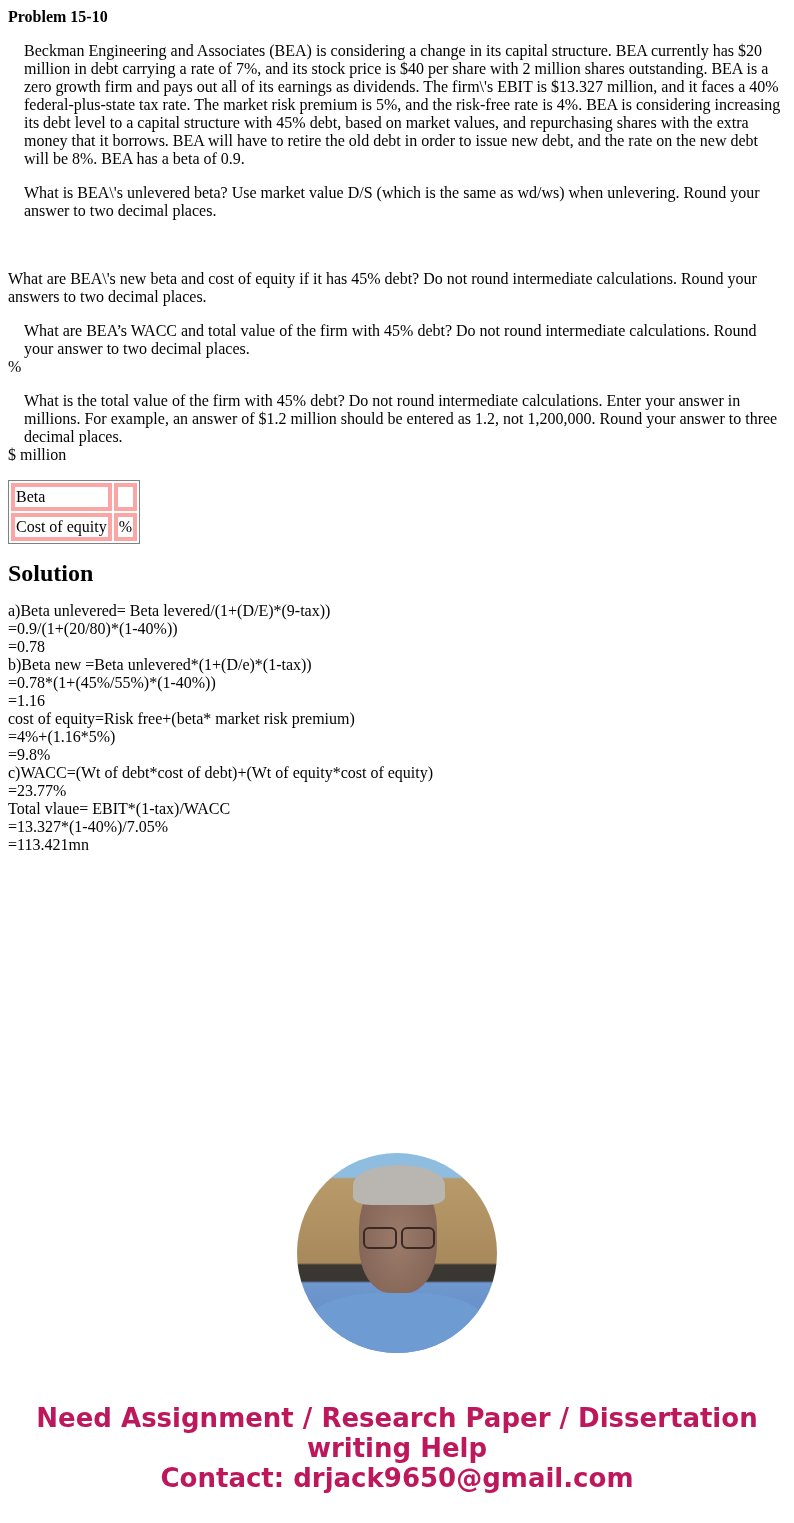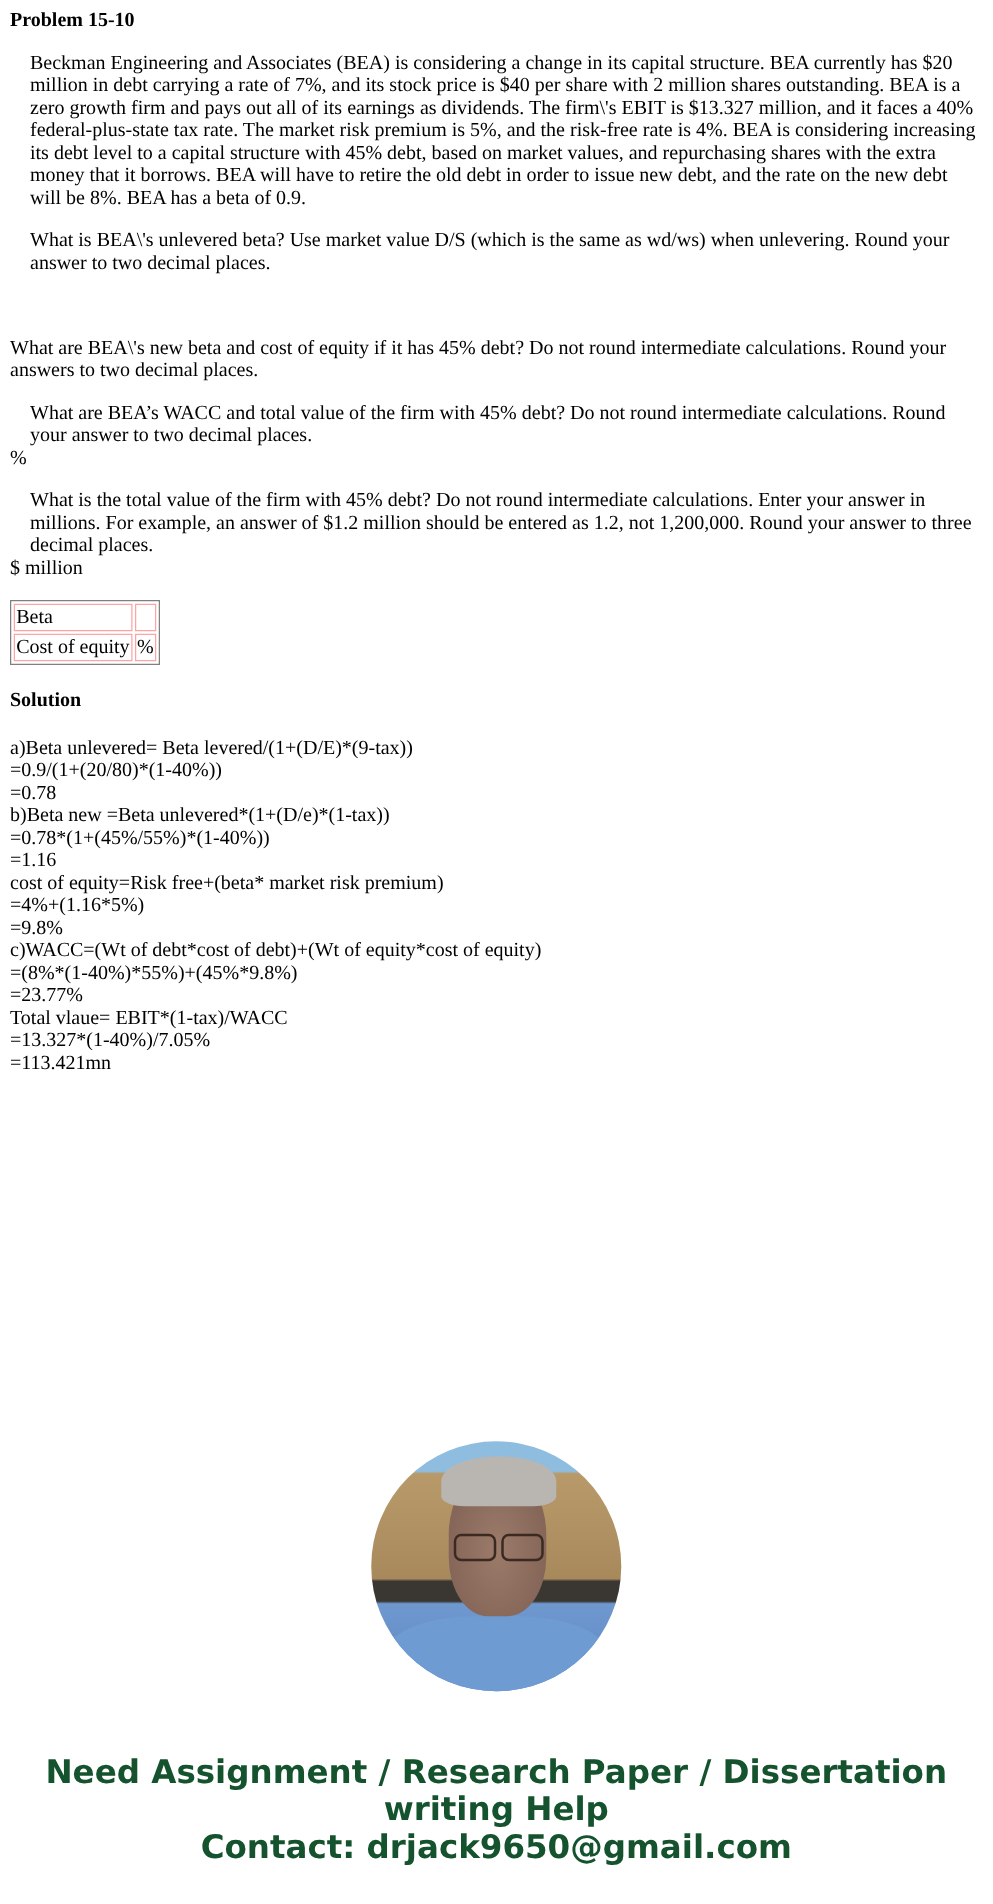--- a/index.html
+++ b/index.html
@@ -18,28 +18,28 @@
   p { margin: 0; }
   .para { margin-top: 16px; margin-left: 16px; }
   .gap-big { margin-top: 50px; }
   table.answers {
     margin-top: 16px;
     border: 1px solid #808080;
     border-collapse: separate;
     border-spacing: 2px;
   }
   table.answers td {
-    border: 1px solid #fca5a5;
+    border: 4px solid #fca5a5;
     padding: 1px;
     height: 18px;
     min-width: 12px;
     margin-left: 37px;
   }
   h3 {
-    font-size: 16px;
+    font-size: 24px;
     font-weight: bold;
     margin: 18px 0 18px 0;
     line-height: 22px;
   }
   .sol-line { line-height: 18px; }
   .avatar {
     position: absolute;
     left: 297px;
     top: 1153px;
     width: 200px;
@@ -71,21 +71,21 @@
   }
   .promo {
     position: absolute;
     left: 0; top: 1403px;
     width: 794px;
     text-align: center;
     font-family: "DejaVu Sans", sans-serif;
     font-weight: bold;
     font-size: 26px;
     line-height: 30px;
-    color: #14532d;
+    color: #be185d;
   }
 </style>
 </head>
 <body>
 
 <div class="page">
   <div class="title">Problem 15-10</div>
 
   <p class="para">Beckman Engineering and Associates (BEA) is considering a change in its capital structure. BEA currently has $20 million in debt carrying a rate of 7%, and its stock price is $40 per share with 2 million shares outstanding. BEA is a zero growth firm and pays out all of its earnings as dividends. The firm\'s EBIT is $13.327 million, and it faces a 40% federal-plus-state tax rate. The market risk premium is 5%, and the risk-free rate is 4%. BEA is considering increasing its debt level to a capital structure with 45% debt, based on market values, and repurchasing shares with the extra money that it borrows. BEA will have to retire the old debt in order to issue new debt, and the rate on the new debt will be 8%. BEA has a beta of 0.9.</p>
 
@@ -118,21 +118,20 @@
     <div class="sol-line">a)Beta unlevered= Beta levered/(1+(D/E)*(9-tax))</div>
     <div class="sol-line">=0.9/(1+(20/80)*(1-40%))</div>
     <div class="sol-line">=0.78</div>
     <div class="sol-line">b)Beta new =Beta unlevered*(1+(D/e)*(1-tax))</div>
     <div class="sol-line">=0.78*(1+(45%/55%)*(1-40%))</div>
     <div class="sol-line">=1.16</div>
     <div class="sol-line">cost of equity=Risk free+(beta* market risk premium)</div>
     <div class="sol-line">=4%+(1.16*5%)</div>
     <div class="sol-line">=9.8%</div>
     <div class="sol-line">c)WACC=(Wt of debt*cost of debt)+(Wt of equity*cost of equity)</div>
-    <div class="sol-line">=(8%*(1-40%)*55%)+(45%*9.8%)</div>
     <div class="sol-line">=23.77%</div>
     <div class="sol-line">Total vlaue= EBIT*(1-tax)/WACC</div>
     <div class="sol-line">=13.327*(1-40%)/7.05%</div>
     <div class="sol-line">=113.421mn</div>
   </div>
 </div>
 
 <div class="avatar">
   <div class="shirt"></div>
   <div class="face"></div>

